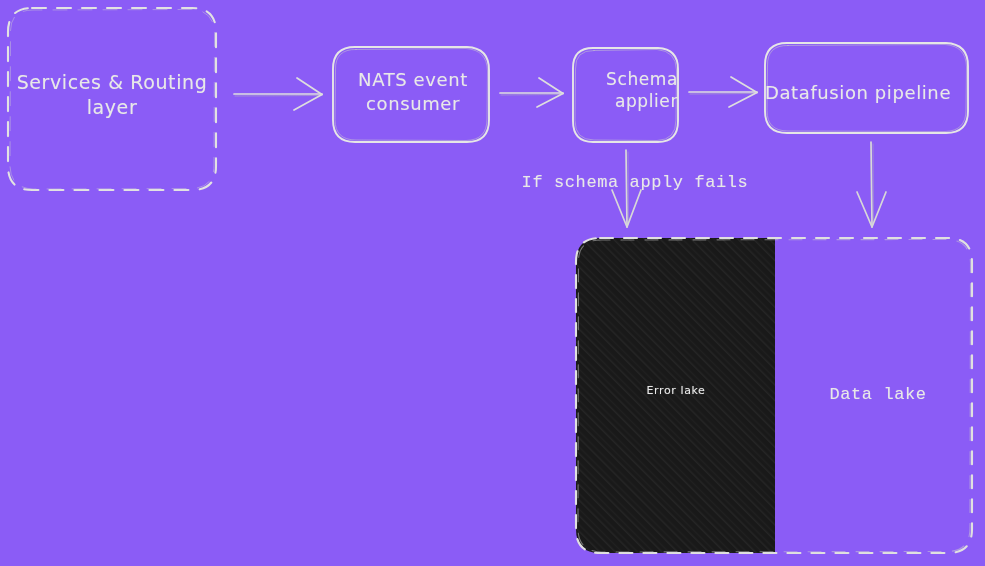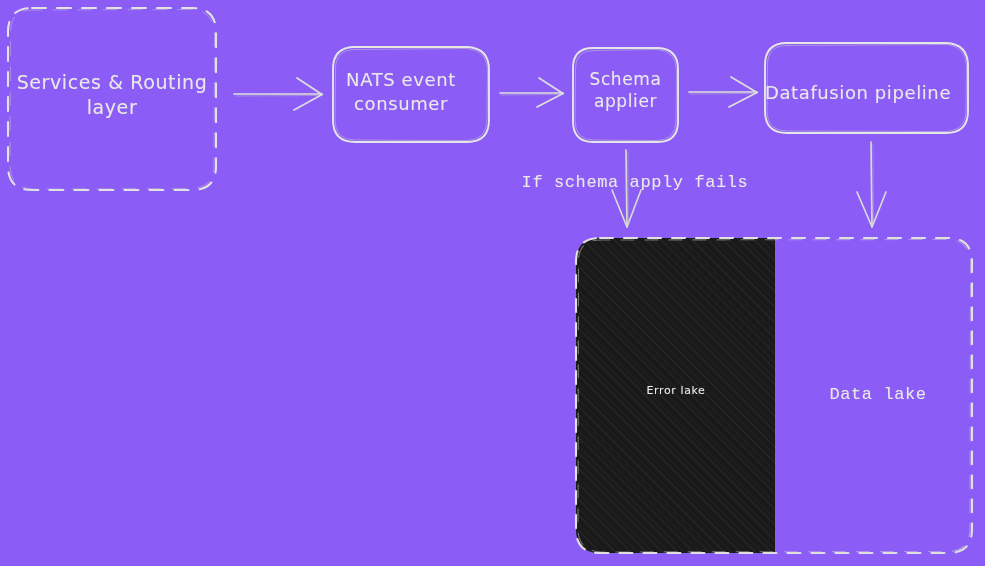--- a/index.html
+++ b/index.html
@@ -29,22 +29,22 @@
     color: #e8e8e8;
     font-family: "DejaVu Sans", sans-serif;
     text-align: center;
     line-height: 1.32;
     letter-spacing: 0.6px;
     white-space: pre;
     pointer-events: none;
     text-shadow: 0 0 1px rgba(232,232,232,0.35);
   }
   .lbl-services { left: 14px;  top: 70px;  width: 196px; font-size: 19px; }
-  .lbl-nats     { left: 321px; top: 68px;  width: 160px; font-size: 18px; }
-  .lbl-schema   { left: 573px; top: 68px;  width: 105px; font-size: 17px; }
+  .lbl-nats     { left: 333px; top: 68px;  width: 160px; font-size: 18px; }
+  .lbl-schema   { left: 573px; top: 68px;  width: 105px; font-size: 17px; text-align: right; }
   .lbl-datafusion { left: 765px; top: 81px; width: 163px; font-size: 18px; }
   .lbl-edge     { left: 500px; top: 172px; width: 270px; font-size: 17px; font-family: Liberation Mono, monospace; }
   .lbl-errorlake{ left: 596px; top: 384px; width: 160px; font-size: 11px; }
   .lbl-datalake { left: 798px; top: 384px; width: 160px; font-size: 17px; font-family: Liberation Mono, monospace; }
 </style>
 </head>
 <body>
 
 <div id="canvas">
 

